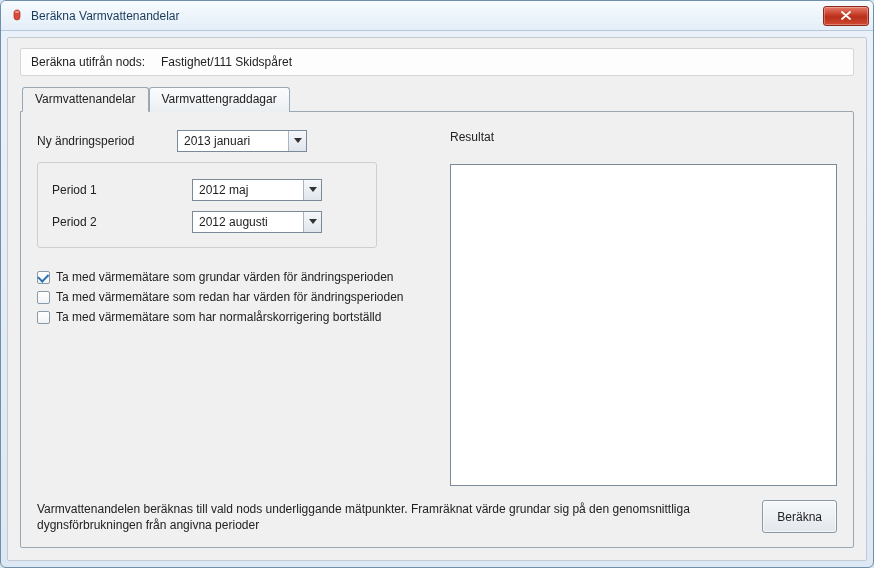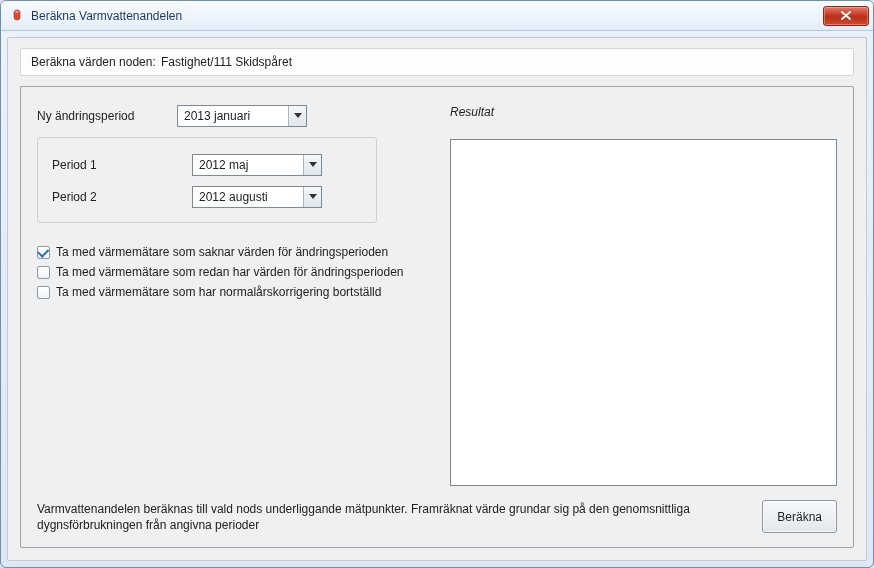--- a/index.html
+++ b/index.html
@@ -159,21 +159,21 @@
     cursor: pointer;
     flex-shrink: 0;
   }
   .checkbox.checked::after {
     content: "";
     width: 8px; height: 5px;
     border-left: 2px solid #2a6fb0;
     border-bottom: 2px solid #2a6fb0;
     transform: rotate(-45deg) translate(0px,-1px);
   }
-  .result-label { margin-bottom: 20px; font-style: italic; }
+  .result-label { margin-bottom: 20px; }
   .result-box {
     flex: 1;
     background: #fff;
     border: 1px solid #7a8a99;
     min-height: 300px;
   }
   .panel-bottom {
     display: flex;
     align-items: flex-end;
     margin-top: 14px;
@@ -211,35 +211,39 @@
 
 <div class="window">
 
   <div class="titlebar">
     <span class="title-icon">
       <svg width="14" height="14" viewBox="0 0 14 14">
         <path d="M7 1 C5 1 4 2 4 4 L4 8 A3 3 0 1 0 10 8 L10 4 C10 2 9 1 7 1 Z" fill="#d94b3b" stroke="#a83224" stroke-width="0.7"></path>
         <ellipse cx="7" cy="3" rx="2" ry="1" fill="#f0a090"></ellipse>
       </svg>
     </span>
-    <span class="title-text">Beräkna Varmvattenandelen</span>
+    <span class="title-text">Beräkna Varmvattenandelar</span>
     <div class="close-btn">
       <svg width="10" height="9" viewBox="0 0 10 9">
         <path d="M1 1 L9 8 M9 1 L1 8" stroke="#fff" stroke-width="1.8" stroke-linecap="round"></path>
       </svg>
     </div>
   </div>
 
   <div class="content">
 
     <div class="node-row">
-      <span class="node-label">Beräkna värden noden:</span>
+      <span class="node-label">Beräkna utifrån nods:</span>
       <span class="node-value">Fastighet/111 Skidspåret</span>
     </div>
 
+    <div class="tabs">
+      <div class="tab active">Varmvattenandelar</div>
+      <div class="tab">Varmvattengraddagar</div>
+    </div>
 
     <div class="tab-panel">
 
       <div class="panel-top">
 
         <div class="left-col">
 
           <div class="row">
             <span class="field-label">Ny ändringsperiod</span>
             <div class="dropdown">
@@ -275,21 +279,21 @@
                       <path d="M0 0 L8 0 L4 5 Z" fill="#333"></path>
                     </svg>
                 </div>
               </div>
             </div>
           </div>
 
           <div class="checkbox-section">
             <div class="checkbox-row">
               <span class="checkbox checked"></span>
-              <span>Ta med värmemätare som saknar värden för ändringsperioden</span>
+              <span>Ta med värmemätare som grundar värden för ändringsperioden</span>
             </div>
             <div class="checkbox-row">
               <span class="checkbox"></span>
               <span>Ta med värmemätare som redan har värden för ändringsperioden</span>
             </div>
             <div class="checkbox-row">
               <span class="checkbox"></span>
               <span>Ta med värmemätare som har normalårskorrigering bortställd</span>
             </div>
           </div>

